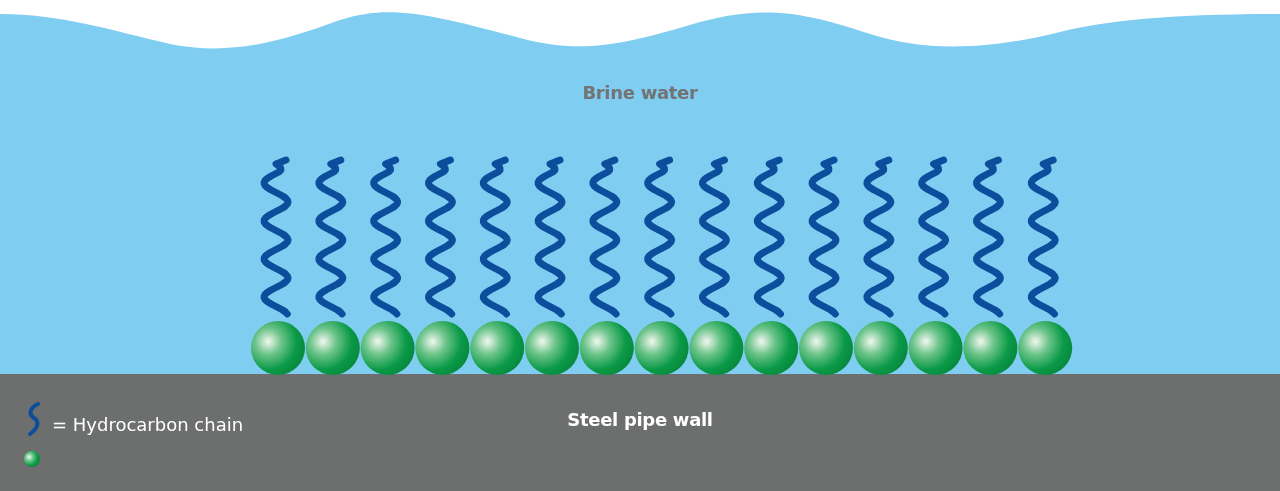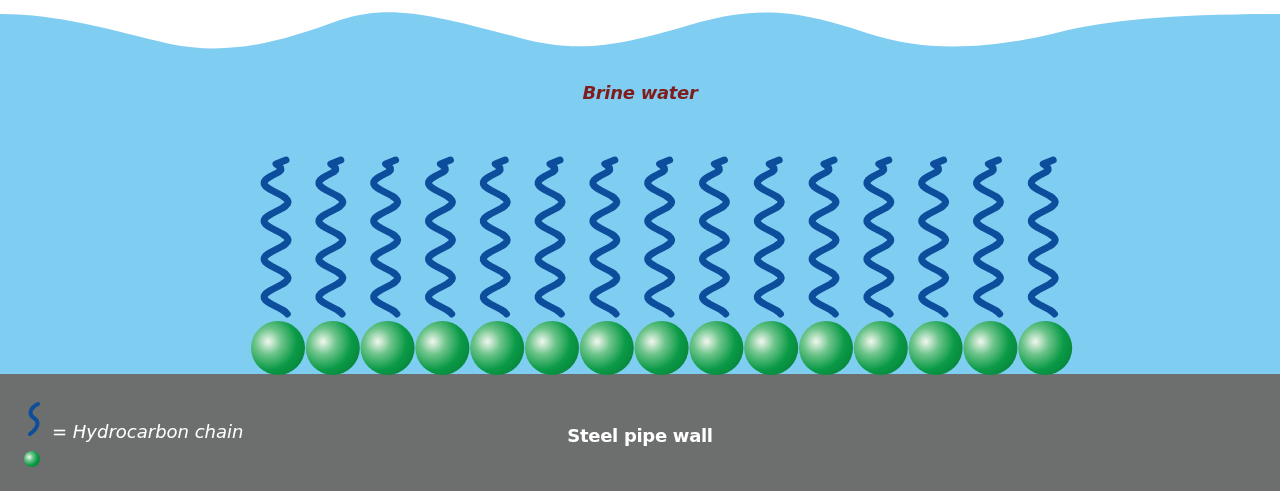--- a/index.html
+++ b/index.html
@@ -1,21 +1,21 @@
 <!DOCTYPE html>
 <html><head>
 <meta charset="utf-8">
 <style>
   html, body { margin: 0; padding: 0; background: #ffffff; }
   body { width: 1280px; height: 491px; overflow: hidden; position: relative; font-family: "DejaVu Sans", sans-serif; }
   #stage { position: absolute; left: 0; top: 0; width: 1280px; height: 491px; }
-  .label-water { position: absolute; left: 0; width: 1280px; top: 82px; text-align: center; color: #7f1d1d; font-weight: bold; font-size: 18px; font-family: "DejaVu Sans", sans-serif; letter-spacing: -0.3px; font-style: italic; }
-  .label-wall { position: absolute; left: 0; width: 1280px; top: 409px; text-align: center; color: #ffffff; font-weight: bold; font-size: 18px; font-family: "DejaVu Sans", sans-serif; letter-spacing: -0.3px; margin-top: 16px; }
+  .label-water { position: absolute; left: 0; width: 1280px; top: 82px; text-align: center; color: #737373; font-weight: bold; font-size: 18px; font-family: "DejaVu Sans", sans-serif; letter-spacing: -0.3px; }
+  .label-wall { position: absolute; left: 0; width: 1280px; top: 409px; text-align: center; color: #ffffff; font-weight: bold; font-size: 18px; font-family: "DejaVu Sans", sans-serif; letter-spacing: -0.3px; }
   .legend { position: absolute; left: 22px; top: 406px; color: #ffffff; font-size: 18px; font-family: "DejaVu Sans", sans-serif; }
-  .legend-row { display: flex; align-items: flex-end; height: 36px; font-style: italic; }
+  .legend-row { display: flex; align-items: center; height: 36px; }
   .legend-text { white-space: nowrap; }
 </style>
 </head>
 <body>
 
 <svg id="stage" width="1280" height="491" viewBox="0 0 1280 491">
   <defs>
     <radialGradient id="ballGrad" cx="0.32" cy="0.38" r="0.7">
       <stop offset="0" stop-color="#f2f7ef"></stop>
       <stop offset="0.35" stop-color="#6cc48a"></stop>

